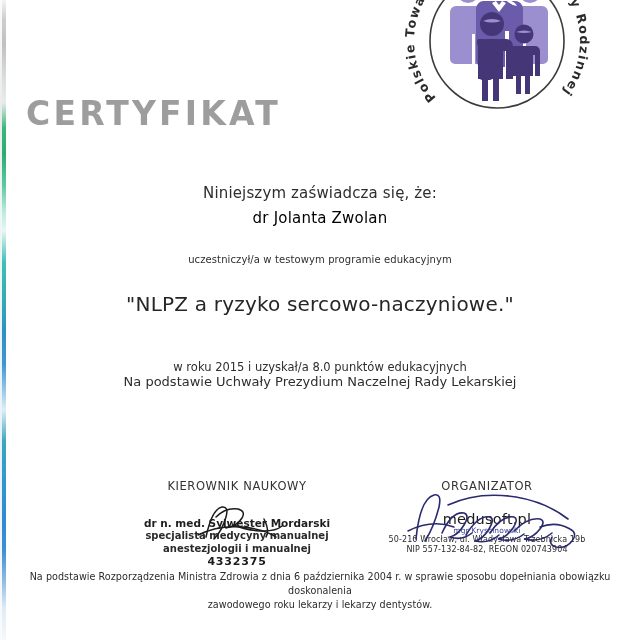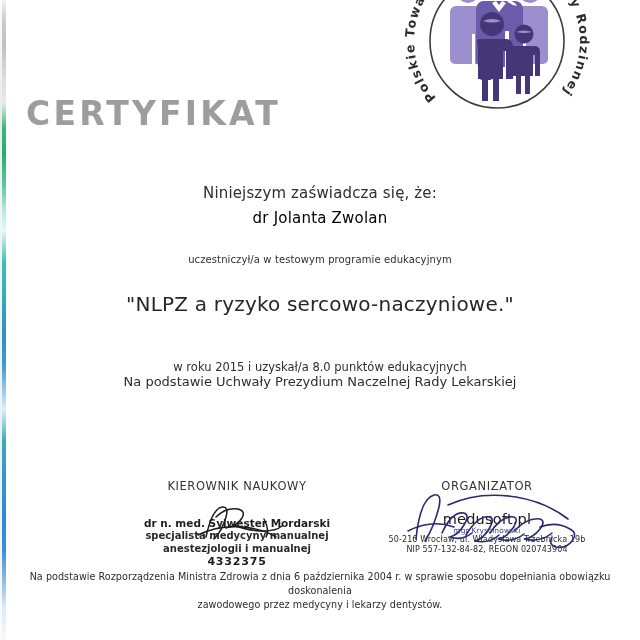--- a/index.html
+++ b/index.html
@@ -352,16 +352,16 @@
         <div id="stamp-brand">medusoft.pl</div>
         <div id="stamp-owner">mgr Kryscinowski</div>
         <div id="stamp-addr">50-216 Wrocław, ul. Władysława Trzebnicka 19b</div>
         <div id="stamp-tax">NIP 557-132-84-82, REGON 020743904</div>
       </div>
     </div>
   </div>
 
   <div id="footer">
     <div>Na podstawie Rozporządzenia Ministra Zdrowia z dnia 6 października 2004 r. w sprawie sposobu dopełniania obowiązku doskonalenia</div>
-    <div>zawodowego przez medycyny i lekarzy dentystów.</div>
+    <div>zawodowego roku lekarzy i lekarzy dentystów.</div>
   </div>
 
 </div>
 
 </body></html>

